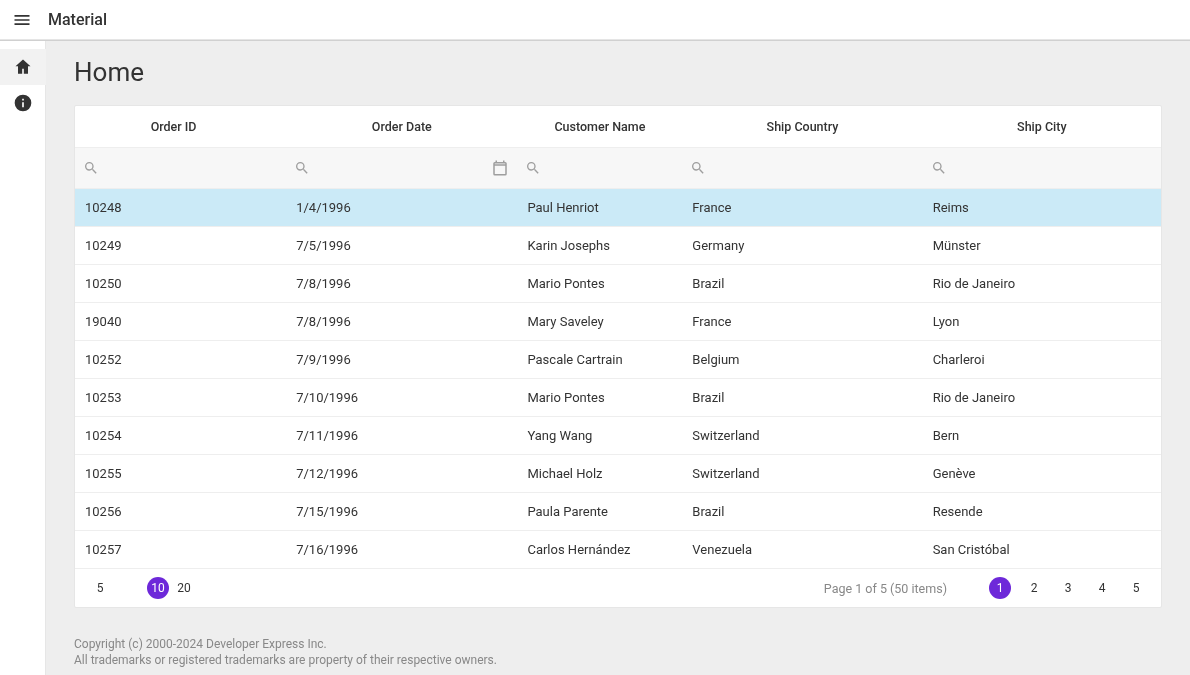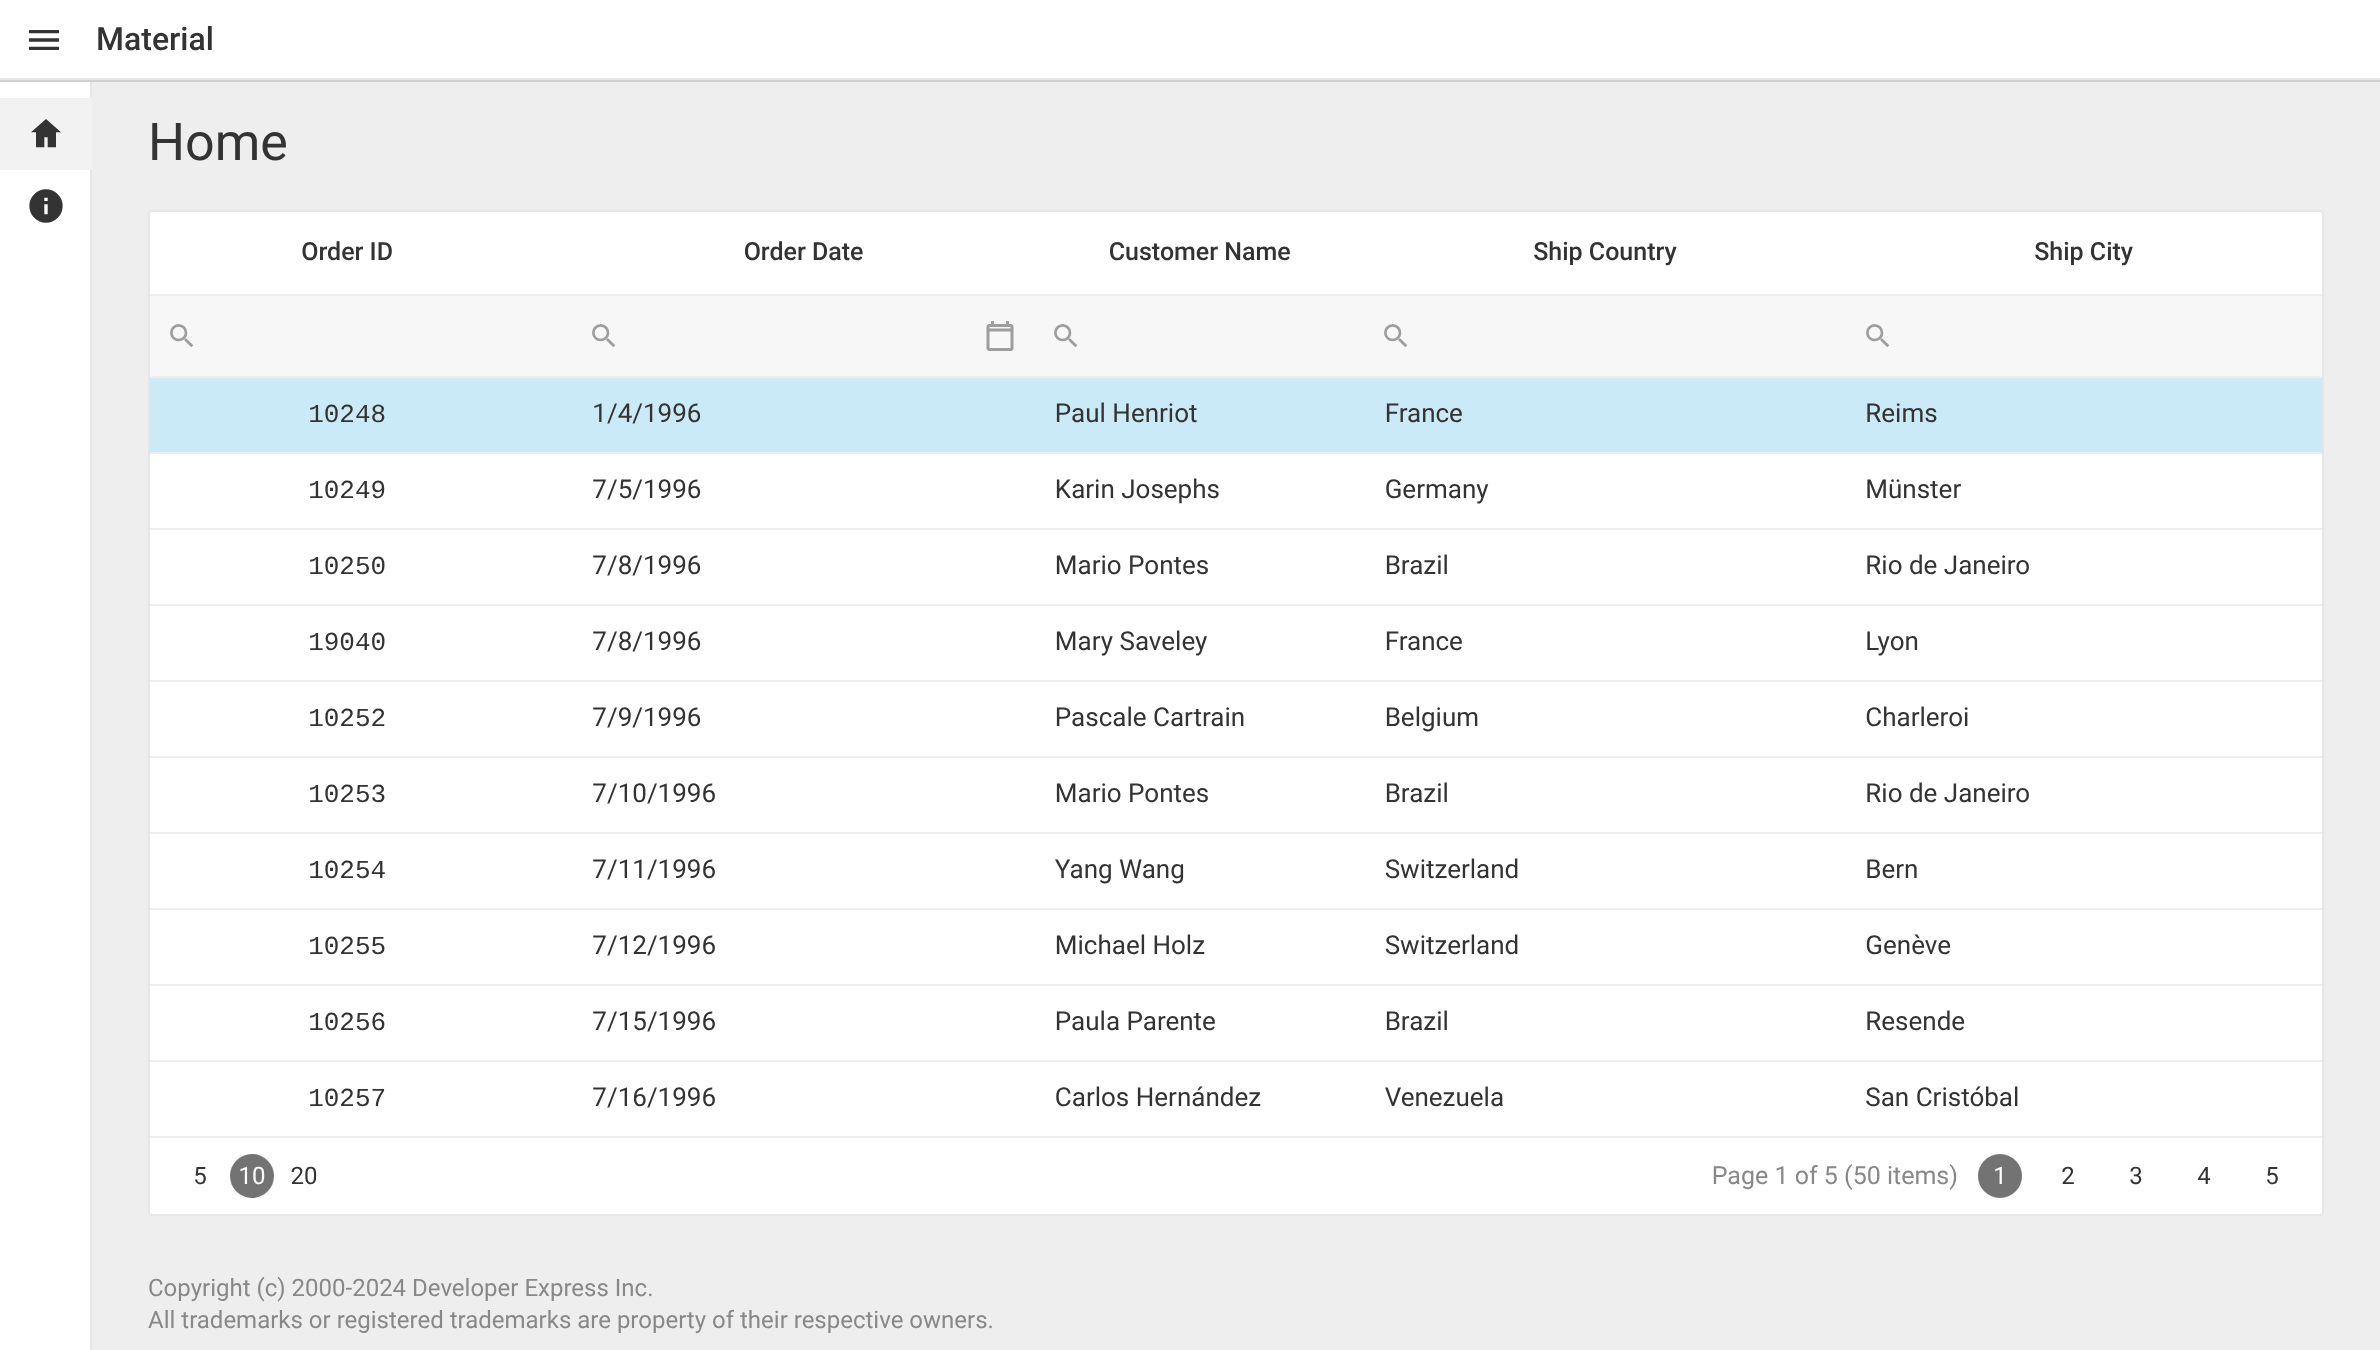--- a/index.html
+++ b/index.html
@@ -28,27 +28,27 @@
     .col-city    { width: 237px; }
 
     thead.labels th { text-align: center; font-size: 12.5px; font-weight: 500; color: #333; padding: 13px 10px; border-bottom: 1px solid #eee; }
     thead.labels th.th-orderid { padding-right: 24px; }
 
     thead.filters th { background: #f7f7f7; border-bottom: 1px solid #eee; padding: 0; height: 40px; }
     .filter-cell { display:flex; align-items:center; height: 40px; padding: 0 8px; gap: 6px; }
     .filter-cell .spacer { flex: 1; }
 
     tbody td { font-size: 13px; color: #333; padding: 11px 10px; border-bottom: 1px solid #eee; }
-    tbody td.td-orderid { text-align: center; padding-right: 24px; font-family: Liberation Mono, monospace; }
+    tbody td.td-orderid { text-align: left; padding-right: 24px; }
     tbody tr.selected td { background: #cbeaf7; }
 
     .pager { display:flex; align-items:center; padding: 8px 14px; font-size: 12.5px; color: #555; }
     .pager .sizes { display:flex; align-items:center; gap: 4px; }
     .pager .page-btn { width: 22px; height: 22px; border-radius: 50%; display:inline-flex; align-items:center; justify-content:center; cursor:pointer; font-size: 12px; color: #333; user-select:none; }
-    .pager .page-btn.active { background: #737373; color: #fff; }
+    .pager .page-btn.active { background: #6d28d9; color: #fff; margin-left: 32px; }
     .pager .info { margin-left: auto; margin-right: 10px; color: #888; font-size: 12.5px; }
     .pager .pages { display:flex; align-items:center; gap: 12px; }
 
     .footer { margin-top: 28px; font-size: 12px; color: #888; line-height: 1.35; }
 
     svg.icon { display:block; }
     .muted-icon { fill: #9e9e9e; }
     .dark-icon  { fill: #333; }
   </style>
 </head>

